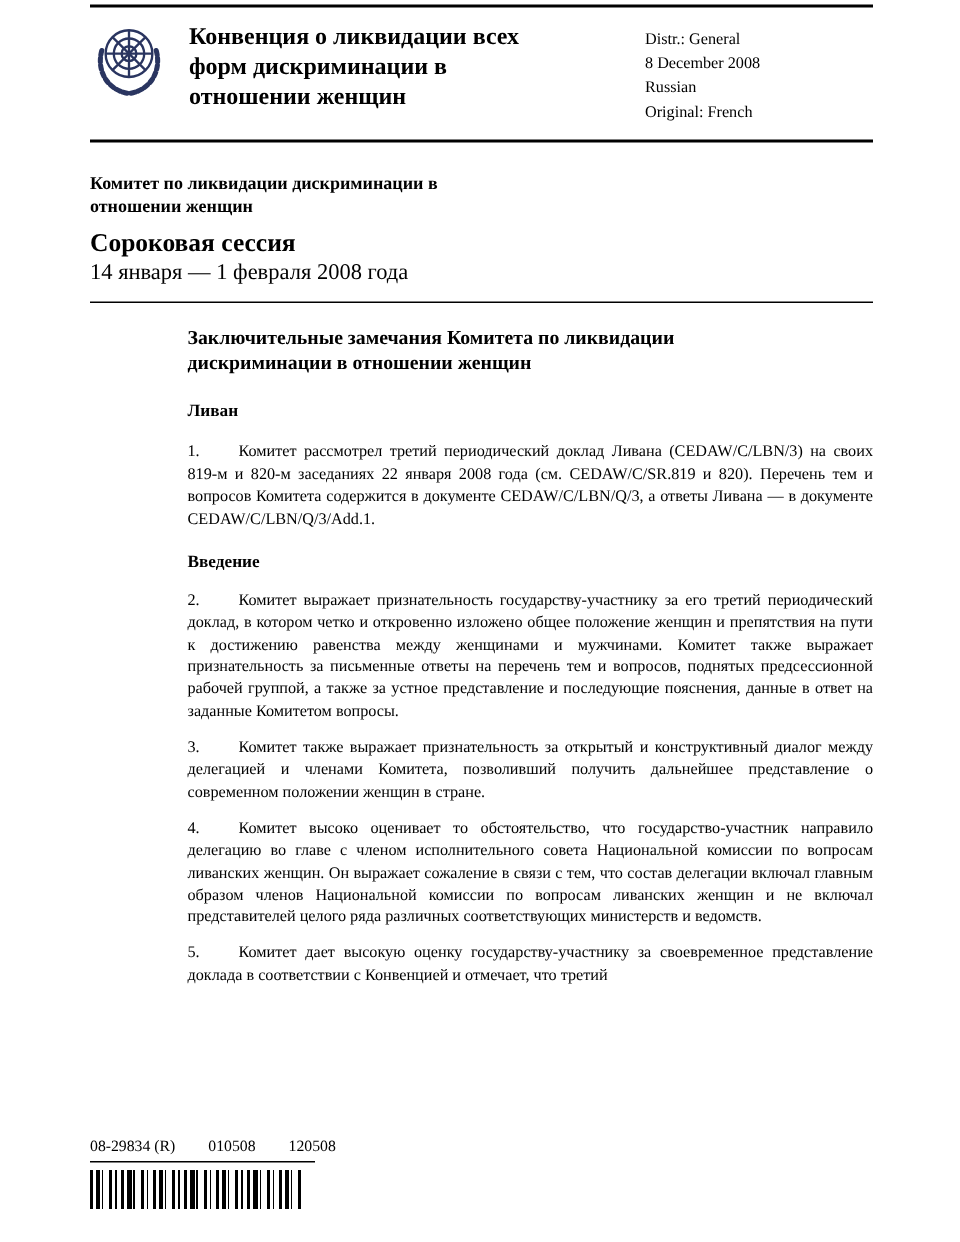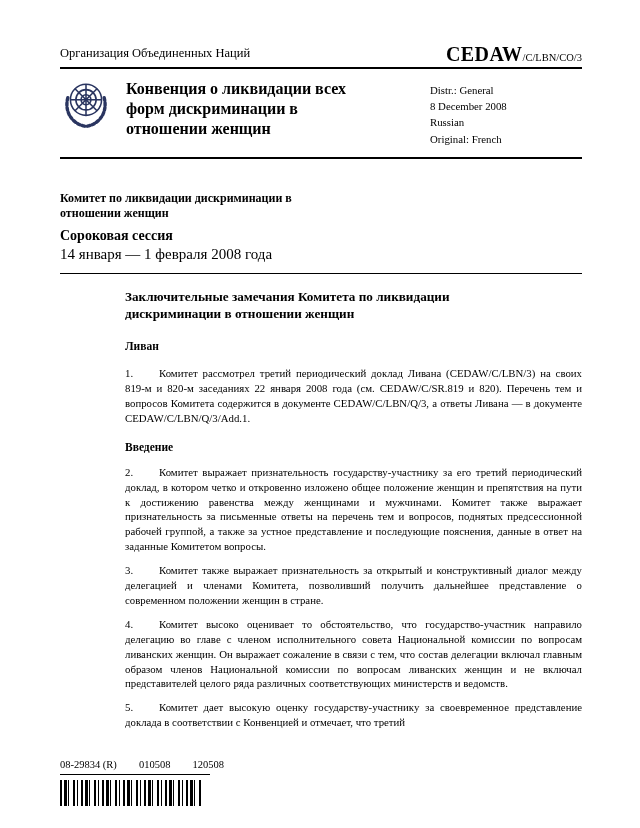--- a/index.html
+++ b/index.html
@@ -16,23 +16,23 @@
   .symbol { font-size: 20px; font-weight: bold; letter-spacing: .4px; line-height: 1; }
   .symbol-rest { font-size: 10.5px; font-weight: normal; letter-spacing: 0; }
   .rule1 { height: 2px; background: #000; margin: 3px 58px 0 60px; }
   
   .masthead { display: flex; padding: 10px 58px 0 60px; min-height: 88px; border-radius: 19px; }
   .emblem { width: 52px; height: 54px; flex: none; margin-right: 14px; color: var(--emblem, #2a3560); }
   .mast-title { font-size: 16px; font-weight: bold; line-height: 1.24; max-width: 238px; }
   .distr { margin-left: auto; font-size: 10.8px; line-height: 1.5; padding-top: 3px; width: 152px; }
   .rule2 { height: 1.5px; background: #000; margin: 0 58px 0 60px; }
   
-  .committee { padding: 32px 58px 0 60px; }
+  .committee { padding: 20px 58px 0 60px; }
   .committee-name { font-size: 12px; font-weight: bold; line-height: 1.3; max-width: 240px; }
-  .session { font-size: 14px; font-weight: bold; margin-top: 6px; }
+  .session { font-size: 17px; font-weight: bold; margin-top: 6px; }
   .session-dates { font-size: 15px; margin-top: 2px; }
   .rule3 { height: 1px; background: #000; margin: 10px 58px 0 60px; }
   
   .main { margin: 14px 58px 0 125px; font-size: 10.8px; line-height: 1.38; text-align: justify; }
   .main-title { font-size: 13.2px; font-weight: bold; line-height: 1.32; text-align: left; margin: 0 0 16px; max-width: 420px; }
   .country { font-size: 11.5px; font-weight: bold; text-align: left; margin: 0 0 12px; }
   .intro-heading { font-size: 11.5px; font-weight: bold; text-align: left; margin: 14px 0 9px; }
   .para { margin: 0 0 9px; }
   .pnum { display: inline-block; width: 34px; }
   
@@ -46,24 +46,20 @@
       #000 0 2px, #fff 2px 4px, #000 4px 7px, #fff 7px 8px,
       #000 8px 9px, #fff 9px 13px, #000 13px 15px, #fff 15px 17px,
       #000 17px 18px, #fff 18px 21px);
   }
 </style>
 </head>
 <body>
 
 <div class="page">
 
-  <div class="top-row">
-    <span class="org-name">Организация Объединенных Наций</span>
-    <span class="symbol"><span>CEDAW</span><span class="symbol-rest">/C/LBN/CO/3</span></span>
-  </div>
   <div class="rule1"></div>
 
   <div class="masthead">
     <div class="emblem">
       <svg viewBox="0 0 100 104" width="52" height="54" aria-hidden="true">
         <g fill="none" stroke="currentColor" stroke-width="3">
           <circle cx="50" cy="40" r="30"></circle>
           <circle cx="50" cy="40" r="19.5"></circle>
           <circle cx="50" cy="40" r="9.5"></circle>
           <line x1="20" y1="40" x2="80" y2="40"></line>

